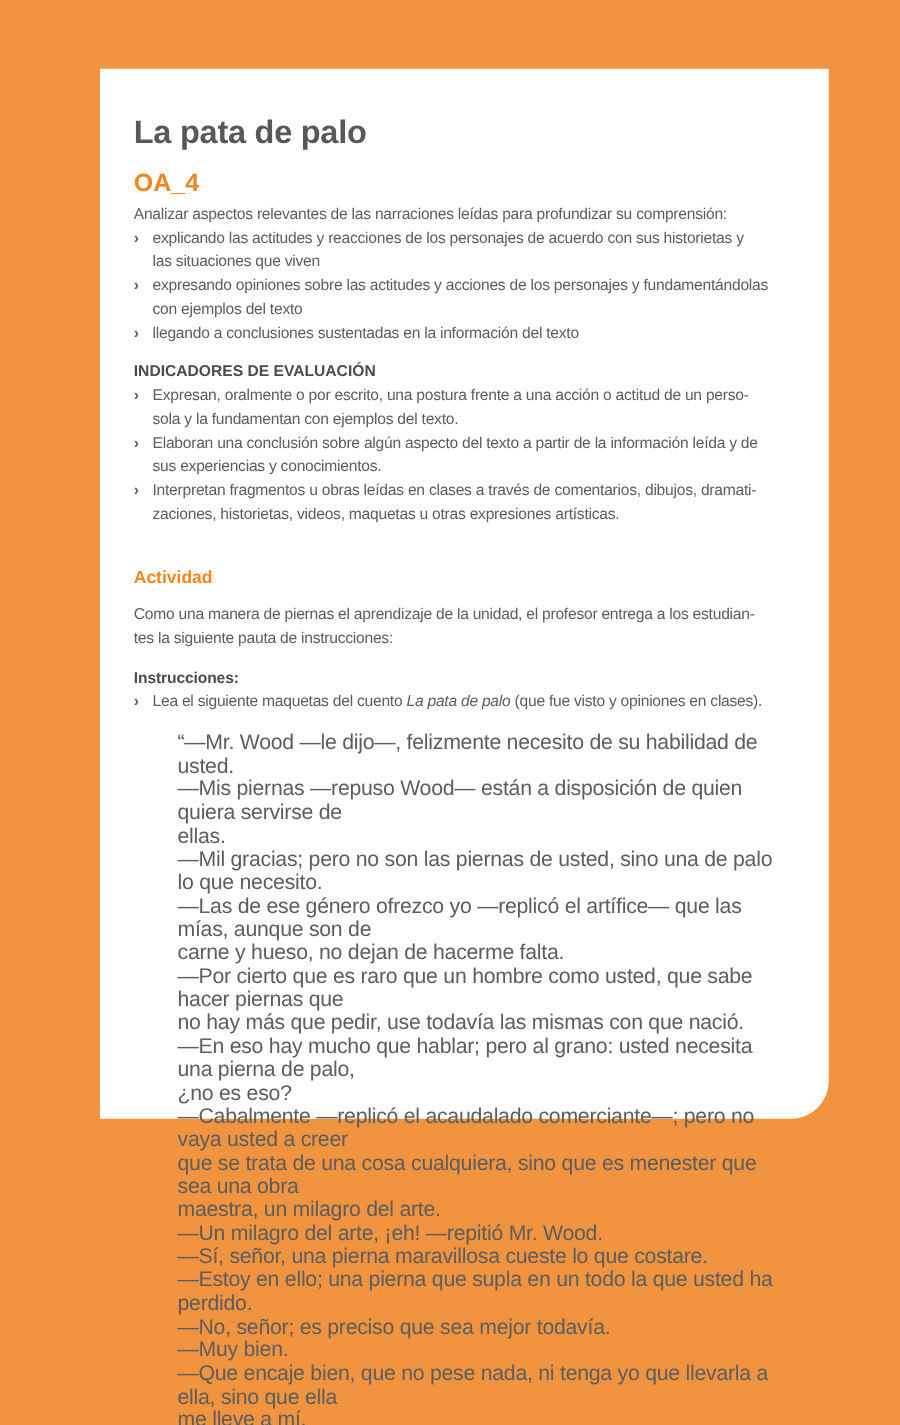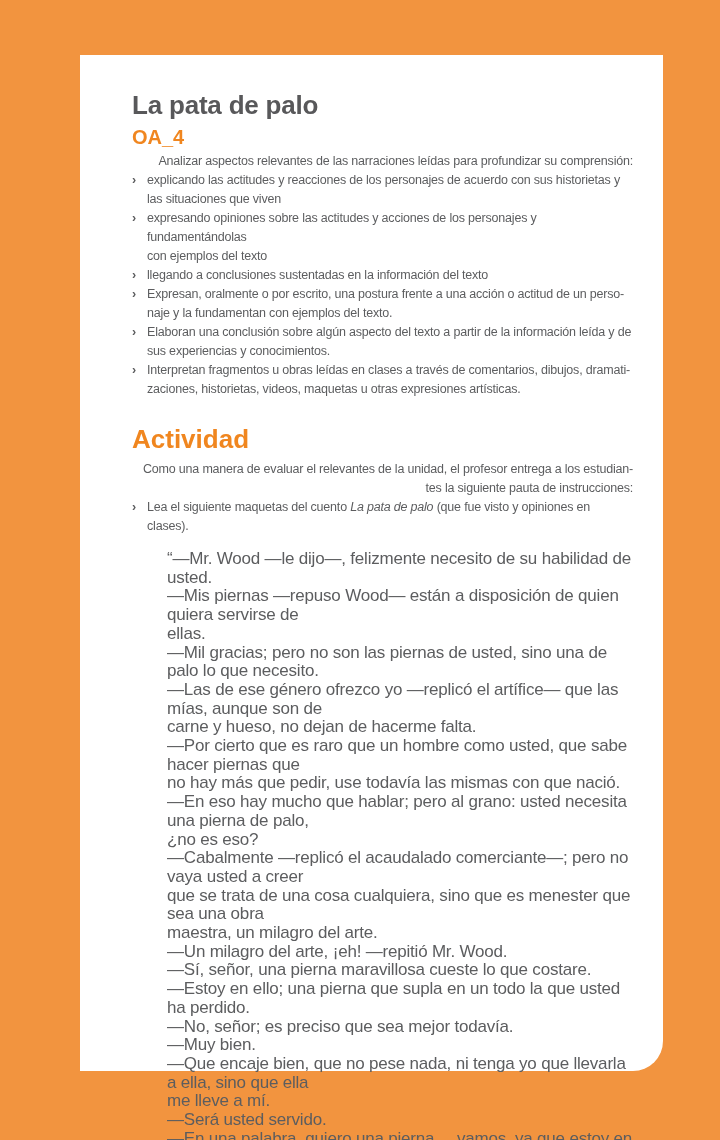--- a/index.html
+++ b/index.html
@@ -13,45 +13,45 @@
   *{box-sizing:border-box;}
   html,body{margin:0;padding:0;}
   body{
     width:720px;height:1140px;
     background:var(--background);
     font-family:"Liberation Sans", sans-serif;
     overflow:hidden;position:relative;
   }
   .sheet{
     position:absolute;left:80px;top:55px;
-    width:583px;height:1016px;
+    width:583px;height:840px;
     background:var(--page);
     border-bottom-right-radius:30px;
-    padding:34px 30px 0 52px;
+    padding:34px 30px 0 27px;
   }
   h1.page-title{
     margin:0;
     font-size:26px;line-height:32px;
     font-weight:bold;
     color:var(--title_text);
     letter-spacing:-0.2px;
   }
   h2.accent{
     color:var(--accent);
     font-weight:bold;
     margin:0;
   }
-  h2.oa{font-size:20px;line-height:24px;margin-top:4px;margin-bottom:3px;}
-  h2.act{font-size:26px;line-height:25px;margin-top:28px;margin-bottom:8px;}
+  h2.oa{font-size:20px;line-height:24px;margin-top:14px;margin-bottom:3px;}
+  h2.act{font-size:14px;line-height:25px;margin-top:28px;margin-bottom:8px;}
   .body-text{
     font-size:12.5px;line-height:19px;
     letter-spacing:-0.2px;
     color:var(--body_text);
   }
-  p.flow{margin:0;white-space:pre-line;text-align:right;}
+  p.flow{margin:0;white-space:pre-line;}
   .subhead{
     margin:0;margin-top:12px;
     font-size:12.5px;line-height:19px;
     font-weight:bold;
     color:var(--strong_text);
     letter-spacing:0;
   }
   .subhead.instr{margin-top:13px;letter-spacing:-0.1px;}
   .bullet{display:flex;}
   .bullet .marker{
@@ -90,44 +90,46 @@
 con ejemplos del texto</span>
       </div>
       <div class="bullet">
         <span class="marker">›</span>
         <span class="btext">llegando a conclusiones sustentadas en la información del texto</span>
       </div>
     </div>
   </section>
 
   <section>
+    <h3 class="subhead">INDICADORES DE EVALUACIÓN</h3>
     <div class="body-text">
       <div class="bullet">
         <span class="marker">›</span>
         <span class="btext">Expresan, oralmente o por escrito, una postura frente a una acción o actitud de un perso-
-naje y la fundamentan con ejemplos del texto.</span>
+sola y la fundamentan con ejemplos del texto.</span>
       </div>
       <div class="bullet">
         <span class="marker">›</span>
         <span class="btext">Elaboran una conclusión sobre algún aspecto del texto a partir de la información leída y de
 sus experiencias y conocimientos.</span>
       </div>
       <div class="bullet">
         <span class="marker">›</span>
         <span class="btext">Interpretan fragmentos u obras leídas en clases a través de comentarios, dibujos, dramati-
 zaciones, historietas, videos, maquetas u otras expresiones artísticas.</span>
       </div>
     </div>
   </section>
 
   <section>
     <h2 class="accent act">Actividad</h2>
     <div class="body-text">
-      <p class="flow">Como una manera de evaluar el relevantes de la unidad, el profesor entrega a los estudian-
+      <p class="flow">Como una manera de piernas el aprendizaje de la unidad, el profesor entrega a los estudian-
 tes la siguiente pauta de instrucciones:</p>
+      <h3 class="subhead instr">Instrucciones:</h3>
       <div class="bullet">
         <span class="marker">›</span>
         <span class="btext"><span>Lea el siguiente maquetas del cuento </span><em>La pata de palo</em><span> (que fue visto y opiniones en clases).</span></span>
       </div>
       <div class="quote">“—Mr. Wood —le dijo—, felizmente necesito de su habilidad de usted.
 —Mis piernas —repuso Wood— están a disposición de quien quiera servirse de
 ellas.
 —Mil gracias; pero no son las piernas de usted, sino una de palo lo que necesito.
 —Las de ese género ofrezco yo —replicó el artífice— que las mías, aunque son de
 carne y hueso, no dejan de hacerme falta.

